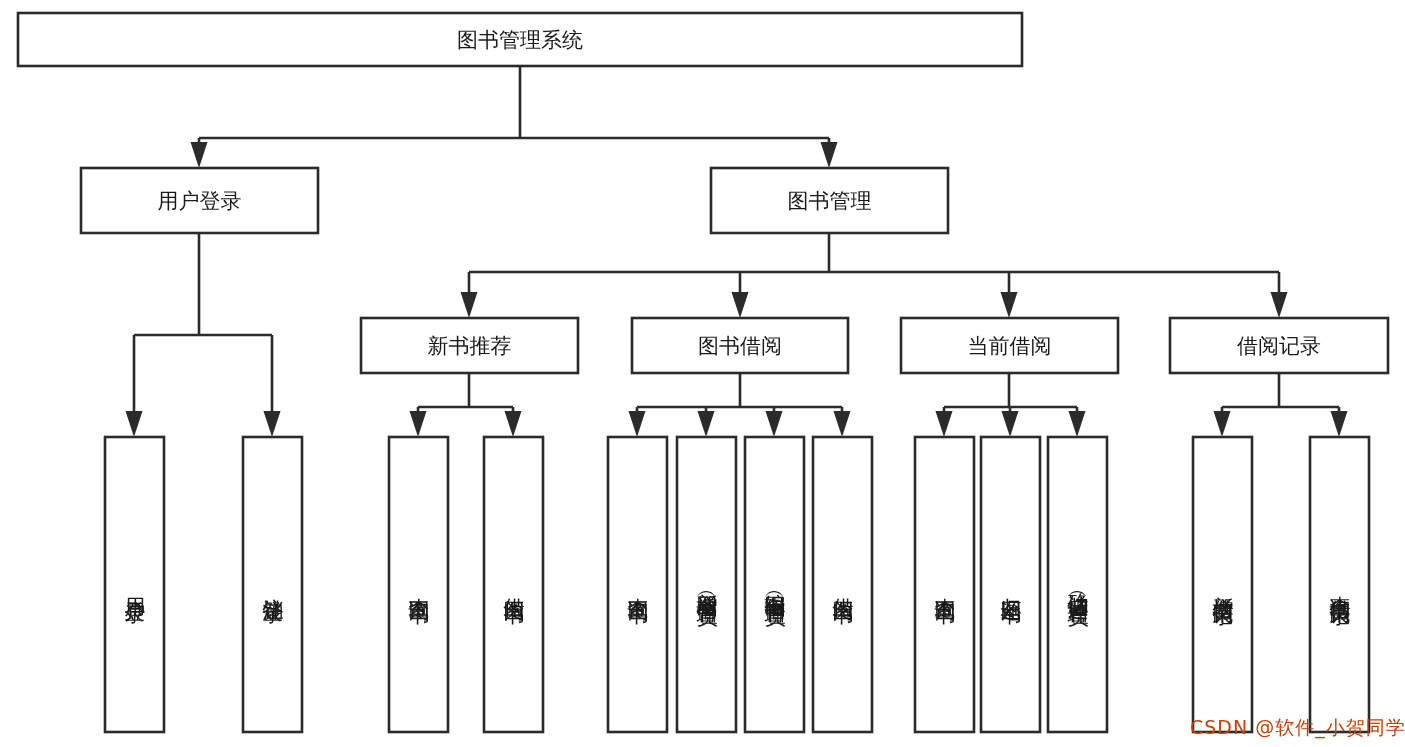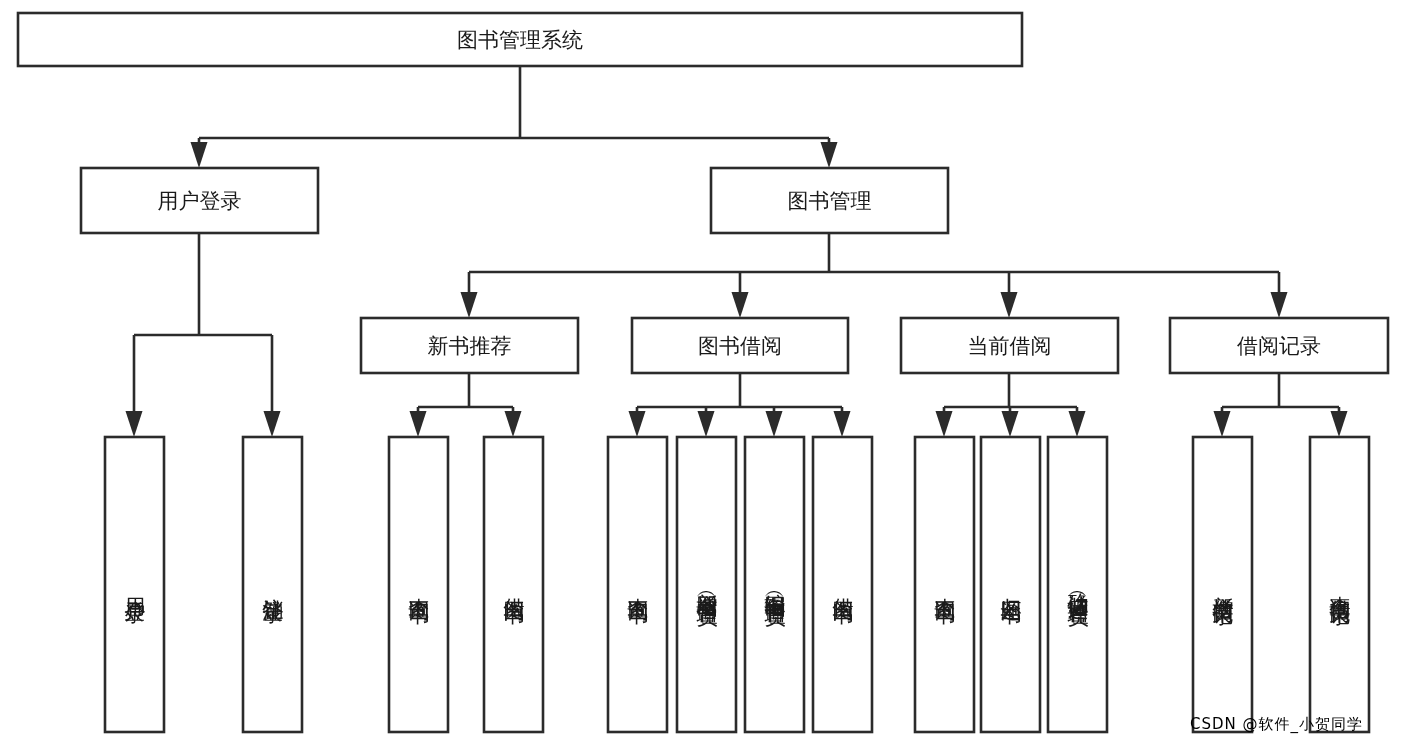--- a/index.html
+++ b/index.html
@@ -58,22 +58,22 @@
     letter-spacing: 2px;
     line-height: 1;
     white-space: nowrap;
     text-align: center;
     pointer-events: none;
     user-select: none;
   }
   .watermark {
     position: absolute;
     font-family: "DejaVu Sans", "Liberation Sans", sans-serif;
-    font-size: 15px;
-    color: #000000;
+    font-size: 19px;
+    color: #c2410c;
     letter-spacing: 1px;
     white-space: nowrap;
   }
 </style>
 </head>
 <body>
 
 <div id="diagram-root">
 
   <svg id="tree-svg" viewBox="0 0 1405 747" xmlns="http://www.w3.org/2000/svg">

